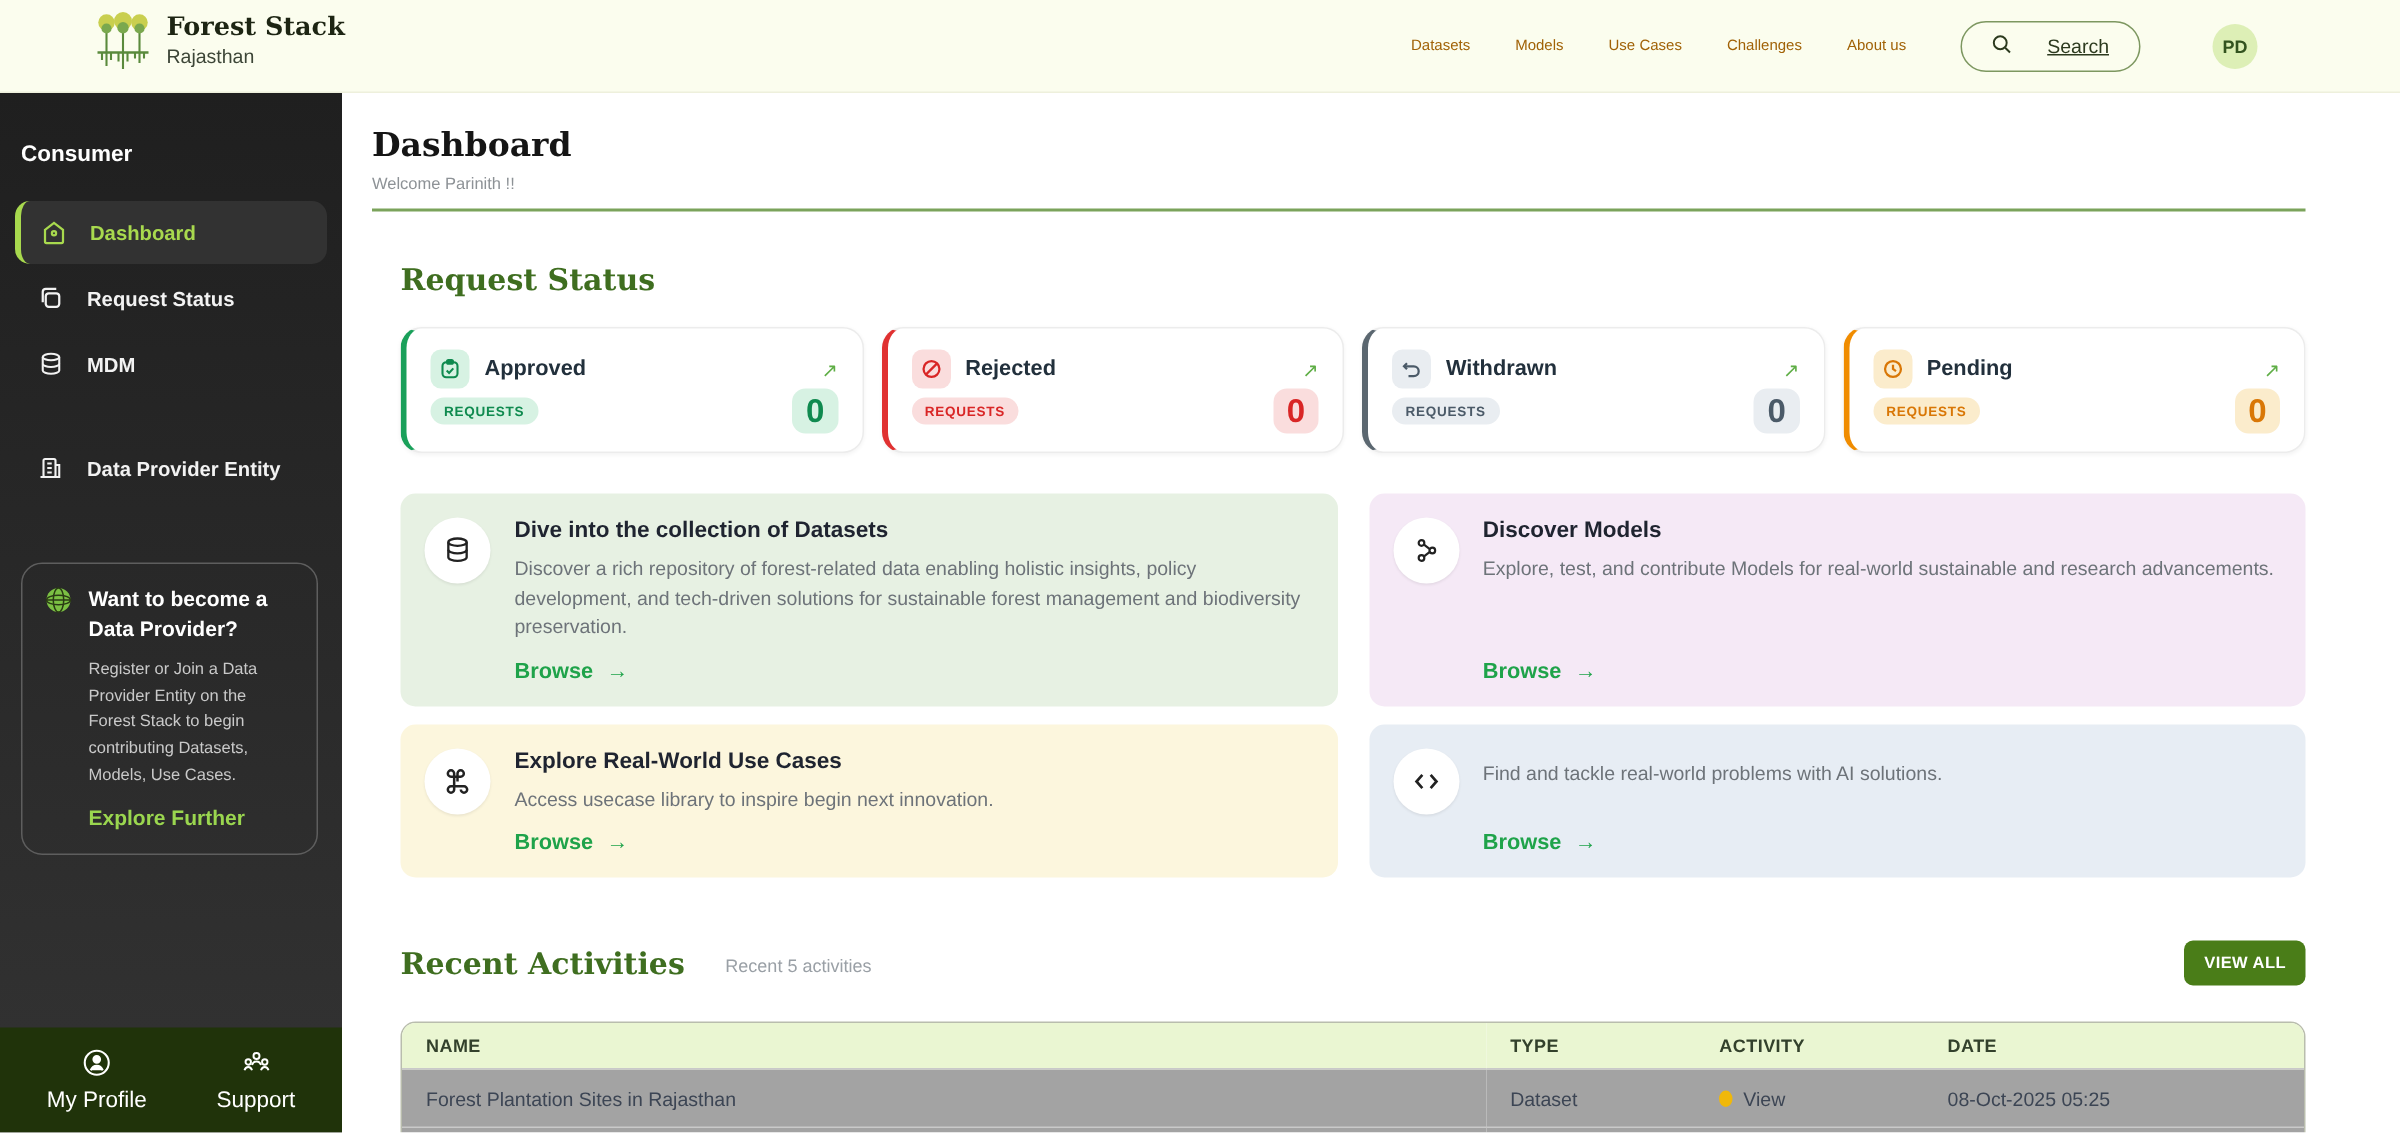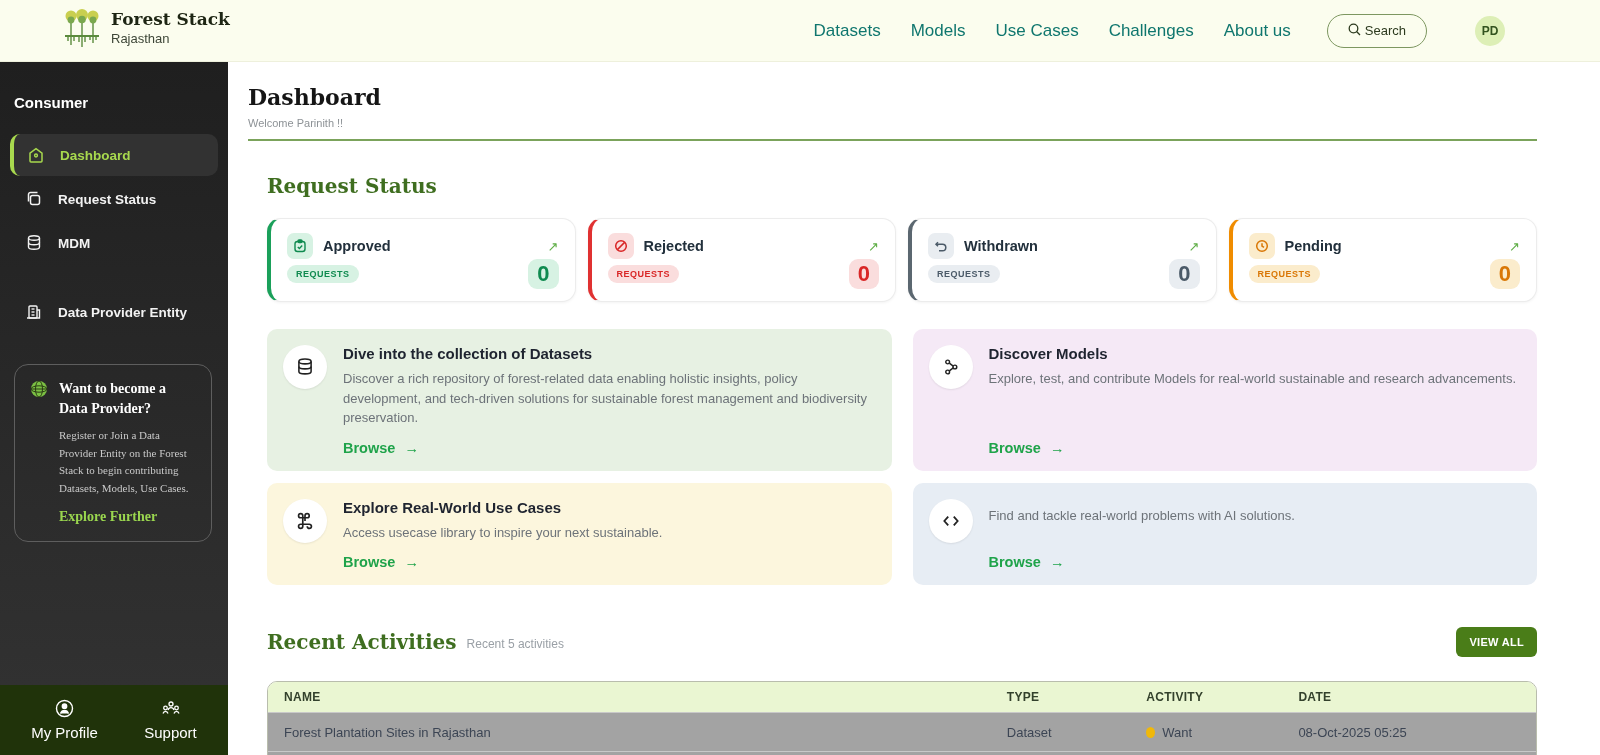--- a/index.html
+++ b/index.html
@@ -7,46 +7,46 @@
               font-family:"Liberation Sans", sans-serif; }
 
   
   .header { height:62px; background:#fbfdee; border-bottom:1px solid #eef0dc;
             display:flex; align-items:center; padding:0 95px 0 63px; }
   .brand { display:flex; gap:10px; }
   .brand-text .brand-title { font-family:"DejaVu Serif", serif; font-weight:bold;
                              font-size:17px; color:#1d2513; }
   .brand-text .brand-sub { font-size:13px; color:#3d4637; margin-top:2px; }
   .top-nav { margin-left:auto; display:flex; align-items:center; gap:30px; }
-  .top-nav .nav-link { font-size:17px; color:#0f766e; cursor:pointer; white-space:nowrap; }
-  .search-btn { display:flex; align-items:center; gap:4px; border:1px solid #7d9760;
+  .top-nav .nav-link { font-size:10px; color:#a16207; cursor:pointer; white-space:nowrap; }
+  .search-btn { display:flex; align-items:center; gap:24px; border:1px solid #7d9760;
                 border-radius:18px; padding:8px 20px; margin-left:6px; cursor:pointer;
-                color:#2c3a1e; font-size:13px; background:transparent; }
+                color:#2c3a1e; font-size:13px; background:transparent;text-decoration:underline; }
   .avatar { width:30px; height:30px; border-radius:50%; background:#ddefb6; color:#33531f;
             font-weight:bold; font-size:12px; display:flex; align-items:center;
             justify-content:center; margin-left:18px; cursor:pointer; }
 
   
   .app { display:flex; height:693px; }
 
   
   .sidebar { width:228px; background:linear-gradient(180deg,#1f1f1f 0%,#333333 100%);
              display:flex; flex-direction:column; position:relative; }
   .sidebar-section-label { color:#fff; font-weight:bold; font-size:15px;
                            padding:32px 16px 22px 14px; }
   .side-item { display:flex; align-items:center; gap:14px; padding:11px 14px; margin:1px 10px;
                color:#f2f2f2; font-size:13.5px; font-weight:bold; border-radius:10px;
                cursor:pointer; }
   .side-item .s-icon { width:20px; height:20px; display:flex; align-items:center;
                        justify-content:center; }
   .side-item.active { background:#323232; border-left:4px solid #a8d94e; color:#a8d94e;
                       padding-left:12px; }
   .side-gap { height:25px; }
-  .provider-card { margin:30px 16px 0 14px; border:1px solid #5e5e5e; border-radius:14px;
-                   padding:14px 14px 16px 14px;font-family:Liberation Serif, serif; }
+  .provider-card { margin:41px 16px 0 14px; border:1px solid #5e5e5e; border-radius:14px;
+                   padding:14px 14px 16px 14px; }
   .pc-head { display:flex; gap:10px; }
   .pc-title { color:#fff; font-weight:bold; font-size:14px; line-height:1.4; }
   .pc-body { color:#c9c9c9; font-size:11px; line-height:1.6; margin-top:9px; padding-left:30px; }
   .pc-cta { color:#9ad64f; font-weight:bold; font-size:14px; margin-top:11px;
             padding-left:30px; cursor:pointer; }
   .side-footer { margin-top:auto; background:#20330a; height:70px; display:flex;
                  align-items:center; justify-content:space-around; padding:0 8px; }
   .foot-item { display:flex; flex-direction:column; align-items:center; gap:3px;
                color:#fff; font-size:15px; cursor:pointer; }
 
@@ -97,21 +97,21 @@
   .promo-iconcircle { width:44px; height:44px; min-width:44px; border-radius:50%;
                       background:#fff; display:flex; align-items:center; justify-content:center;
                       box-shadow:0 1px 2px rgba(0,0,0,.08); }
   .promo-content { display:flex; flex-direction:column; flex:1; }
   .promo-title { font-size:15px; font-weight:bold; color:#1f2430; }
   .promo-body { font-size:13px; color:#6d7379; line-height:1.5; margin-top:7px; }
   .promo-browse { margin-top:auto; padding-top:12px; color:#1fa34a; font-weight:bold;
                   font-size:14.5px; display:flex; align-items:center; gap:9px; cursor:pointer; }
   .promo-browse .arrow { font-weight:normal; }
 
-  .recent-head { display:flex; align-items:center; margin-top:42px; }
+  .recent-head { display:flex; align-items:center; margin-top:42px;gap:17px; }
   .recent-sub { font-size:12px; color:#9aa0a6; margin-left:10px; position:relative; top:2px; }
   .view-all { margin-left:auto; background:#4a7d18; color:#fff; font-size:11px; font-weight:bold;
               letter-spacing:.3px; border:none; border-radius:6px; padding:9px 13px;
               cursor:pointer; }
 
   .table-wrap { margin-top:24px; border:1px solid #b9bdad; border-radius:10px; overflow:hidden; }
   table { width:100%; border-collapse:collapse; }
   thead th { background:#eaf6d2; text-align:left; font-size:12px; font-weight:bold;
              color:#33412c; letter-spacing:.3px; padding:8px 16px; height:29px; }
   tbody td { background:#a3a3a3; font-size:13px; color:#3c4554; padding:0 16px; height:39px;
@@ -396,21 +396,21 @@
         </div>
 
         <div class="promo p-usecases">
           <span class="promo-iconcircle">
             <svg width="20" height="20" viewBox="0 0 18 18" fill="none" stroke="#222" stroke-width="1.5">
                 <path d="M9 9V4.2a1.9 1.9 0 1 1 1.9 1.9H5.1A1.9 1.9 0 1 1 7 4.2V13.8a1.9 1.9 0 1 1-1.9-1.9h7.8a1.9 1.9 0 1 1-1.9 1.9"></path>
               </svg>
           </span>
           <span class="promo-content">
             <span class="promo-title">Explore Real-World Use Cases</span>
-            <span class="promo-body">Access usecase library to inspire your next sustainable.</span>
+            <span class="promo-body">Access usecase library to inspire begin next innovation.</span>
             <span class="promo-browse">
               <span>Browse</span>
               <span class="arrow">→</span>
             </span>
           </span>
         </div>
 
         <div class="promo p-challenges">
           <span class="promo-iconcircle">
             <svg width="20" height="20" viewBox="0 0 18 18" fill="none" stroke="#222" stroke-width="1.6">
@@ -444,21 +444,21 @@
               <th class="col-date">DATE</th>
             </tr>
           </thead>
           <tbody>
             <tr>
               <td>Forest Plantation Sites in Rajasthan</td>
               <td>Dataset</td>
               <td>
                 <span class="act-cell">
                     <span class="dot"></span>
-                    <span>Want</span>
+                    <span>View</span>
                   </span>
               </td>
               <td>08-Oct-2025 05:25</td>
             </tr>
             <tr>
               <td>Forest Product Inventory Records for the Forest Regions of Rajasthan</td>
               <td>Dataset</td>
               <td>
                 
               </td>

